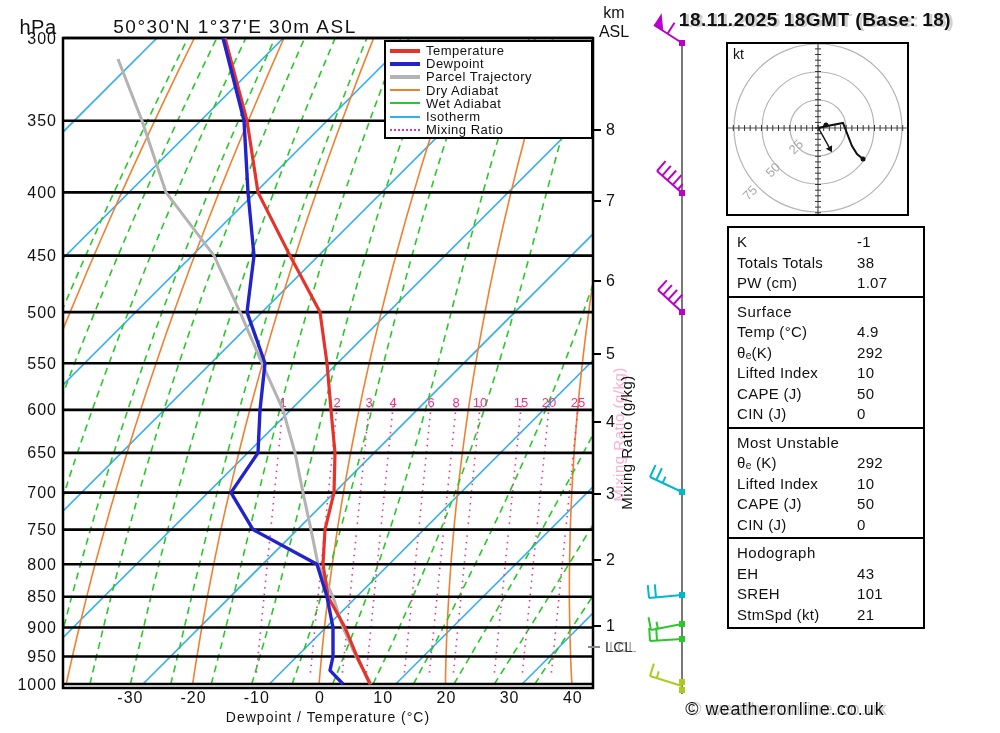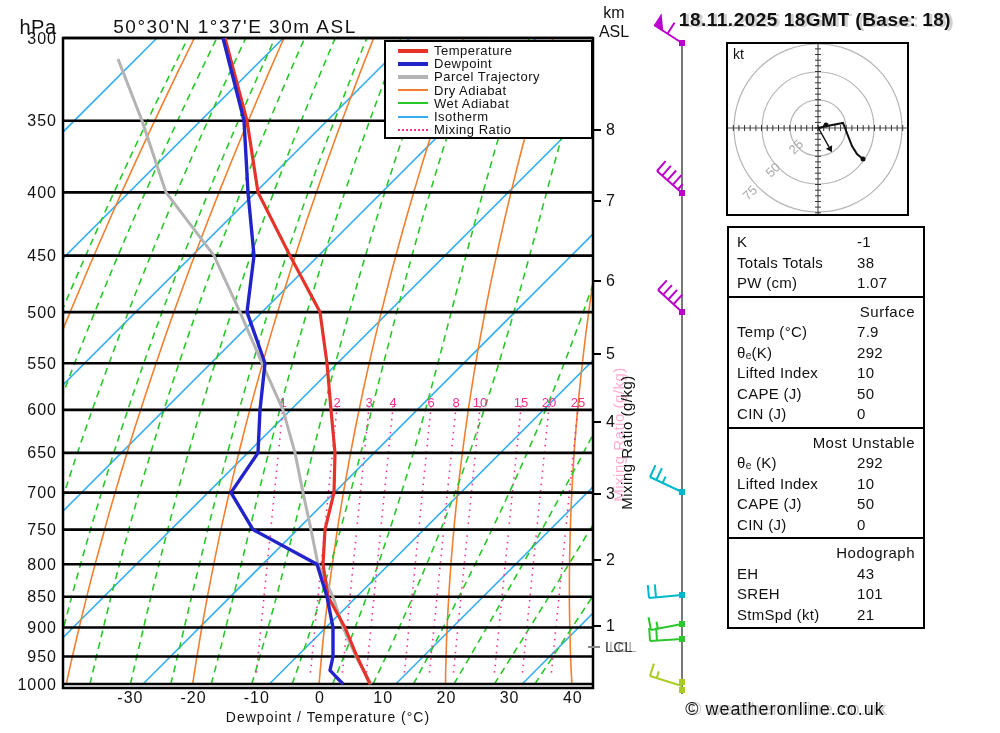--- a/index.html
+++ b/index.html
@@ -15,28 +15,28 @@
   .date{left:630px;top:9px;width:370px;font-size:19px;font-weight:700;letter-spacing:.5px;
         text-shadow:3px 1px 0 #d0d0d0}
   .xlabel{left:63px;top:709px;width:530px;font-size:14px;letter-spacing:1px}
   .copyright{left:615px;top:699px;width:340px;font-size:18px;letter-spacing:1px;
              text-shadow:3px 0 0 #c8c8c8}
   .mixlabel{left:526px;top:434px;width:200px;font-size:15px;letter-spacing:.5px;
             transform:rotate(-90deg);text-align:center}
   .mixghost{left:518px;top:426px;width:200px;font-size:15px;letter-spacing:.5px;
             transform:rotate(-90deg);text-align:center;color:#ffaed2}
   #legend{left:384px;top:40px;width:209px;background:#fff;border:2px solid #000;
-          padding:2px 0 1px 12px;box-sizing:border-box}
+          padding:2px 0 1px 4px;box-sizing:border-box}
   .lrow{display:flex;align-items:center;height:13.2px}
   .lsamp{display:inline-block;width:30px;margin-right:6px;flex:none}
   .llab{font-size:13px;letter-spacing:.5px}
   #datatable{left:727px;top:228px;width:198px}
   .tsec{border:2px solid #000;margin-top:-2px;padding:4px 8px 2px 8px;box-sizing:border-box;
         background:#fff}
-  .thead{text-align:right;font-size:15px;line-height:20.5px;letter-spacing:.5px}
+  .thead{text-align:left;font-size:15px;line-height:20.5px;letter-spacing:.5px}
   .trow{display:flex;font-size:15px;line-height:20.5px;letter-spacing:.3px}
   .tlabel{width:120px;flex:none}
   .tval{flex:1}
 </style>
 </head>
 <body>
 
 <svg id="chart" width="1000" height="733" viewBox="0 0 1000 733">
     <defs>
       <clipPath id="plotclip">
@@ -373,21 +373,21 @@
       </div>
       <div class="trow">
         <span class="tlabel">PW (cm)</span>
         <span class="tval">1.07</span>
       </div>
     </div>
     <div class="tsec">
       <div class="thead">Surface</div>
       <div class="trow">
         <span class="tlabel">Temp (°C)</span>
-        <span class="tval">7.9</span>
+        <span class="tval">4.9</span>
       </div>
       <div class="trow">
         <span class="tlabel">θₑ(K)</span>
         <span class="tval">292</span>
       </div>
       <div class="trow">
         <span class="tlabel">Lifted Index</span>
         <span class="tval">10</span>
       </div>
       <div class="trow">

